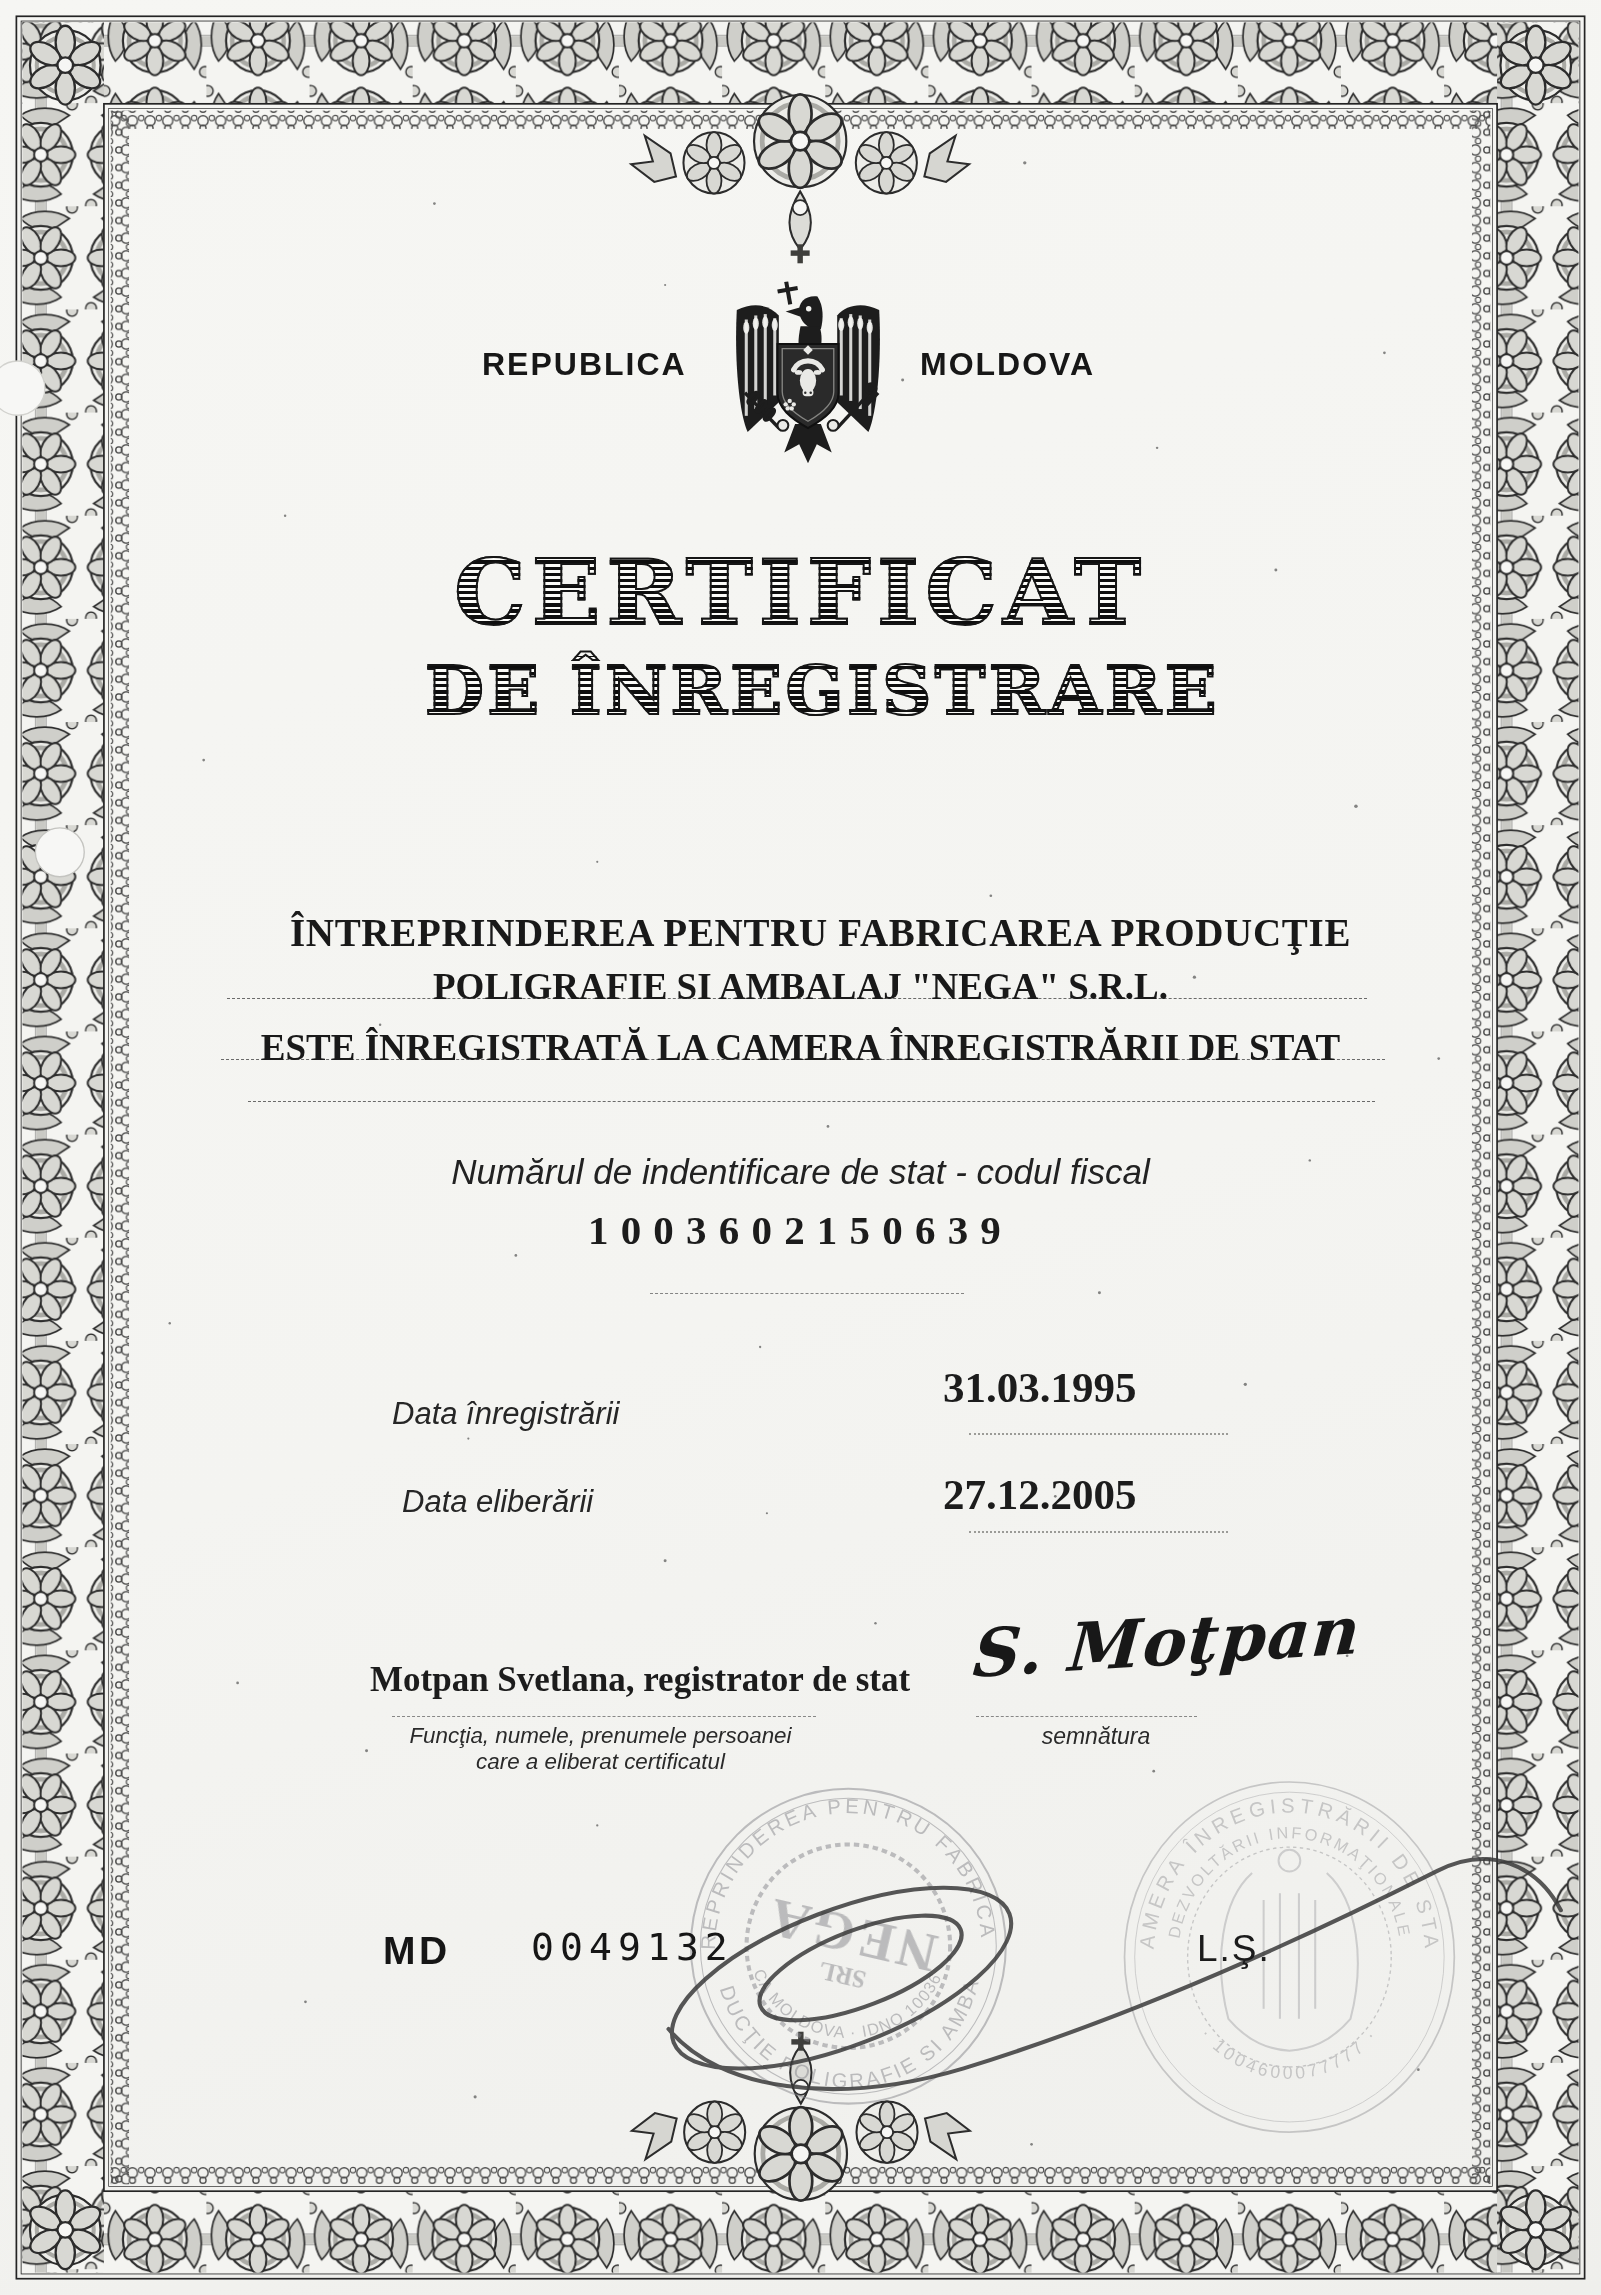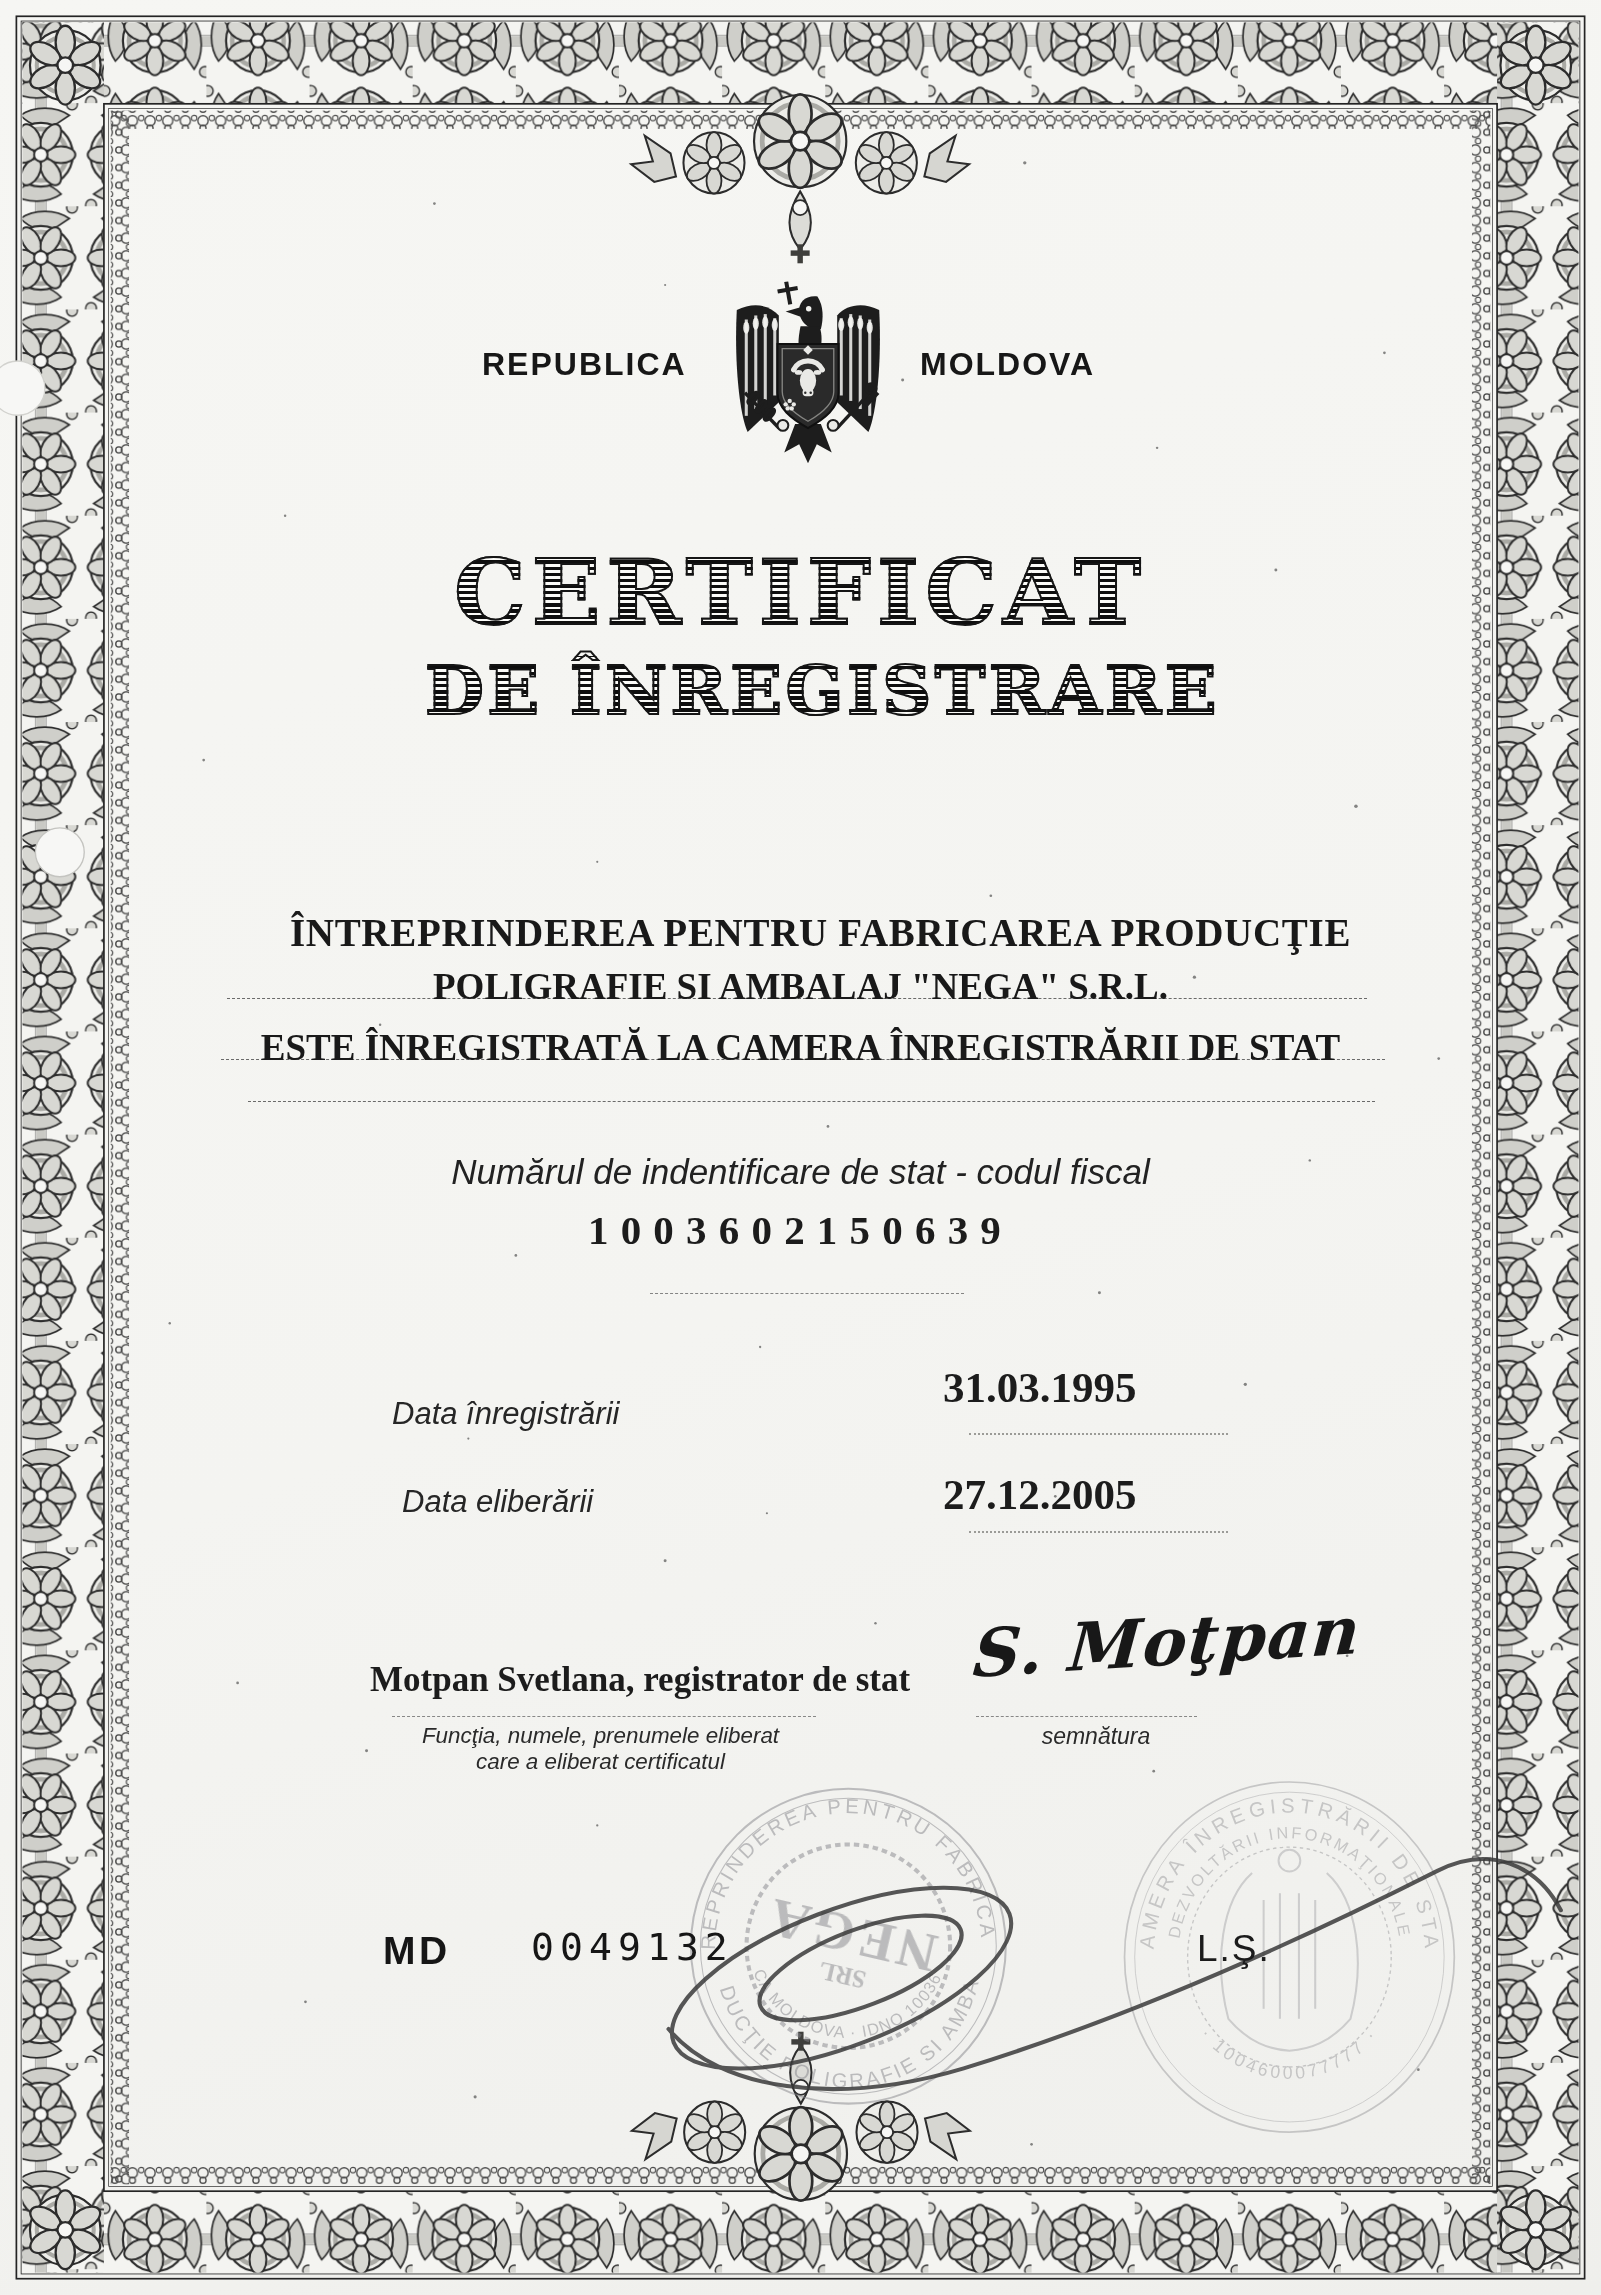--- a/index.html
+++ b/index.html
@@ -344,21 +344,21 @@
   <div class="abs dot dot1"></div>
 
   <div class="abs sans it dlabel lab2">Data eliberării</div>
   <div class="abs dval val2">27.12.2005</div>
   <div class="abs dot dot2"></div>
 
   <div class="abs regname">Motpan Svetlana, registrator de stat</div>
   <div class="abs sig">S. Moţpan</div>
   <div class="abs rule-name" style="position:absolute;"></div>
   <div class="abs rule-sig" style="position:absolute;"></div>
-  <div class="abs sans it cap cap1">Funcţia, numele, prenumele eliberat</div>
+  <div class="abs sans it cap cap1">Funcţia, numele, prenumele persoanei</div>
   <div class="abs sans it cap cap2">care a eliberat certificatul</div>
   <div class="abs sans it cap capsig">semnătura</div>
 
   <div class="abs sans serial-prefix">MD</div>
   <div class="abs serial-number">0049132</div>
 
   <div class="abs sans ls">L.Ş.</div>
 </div>
 
 

